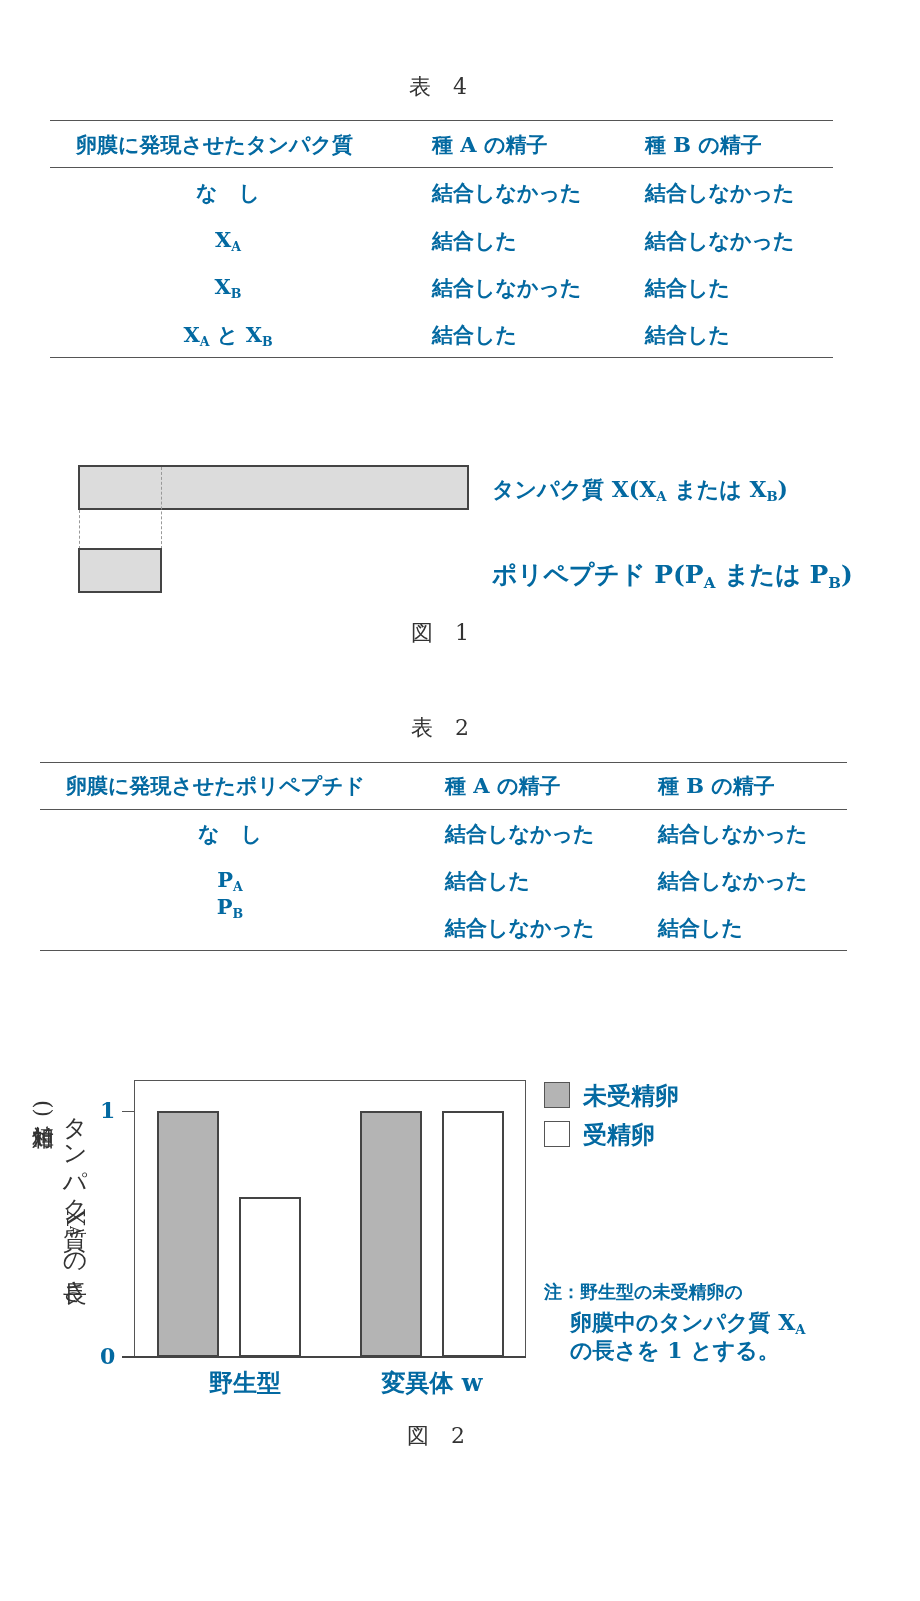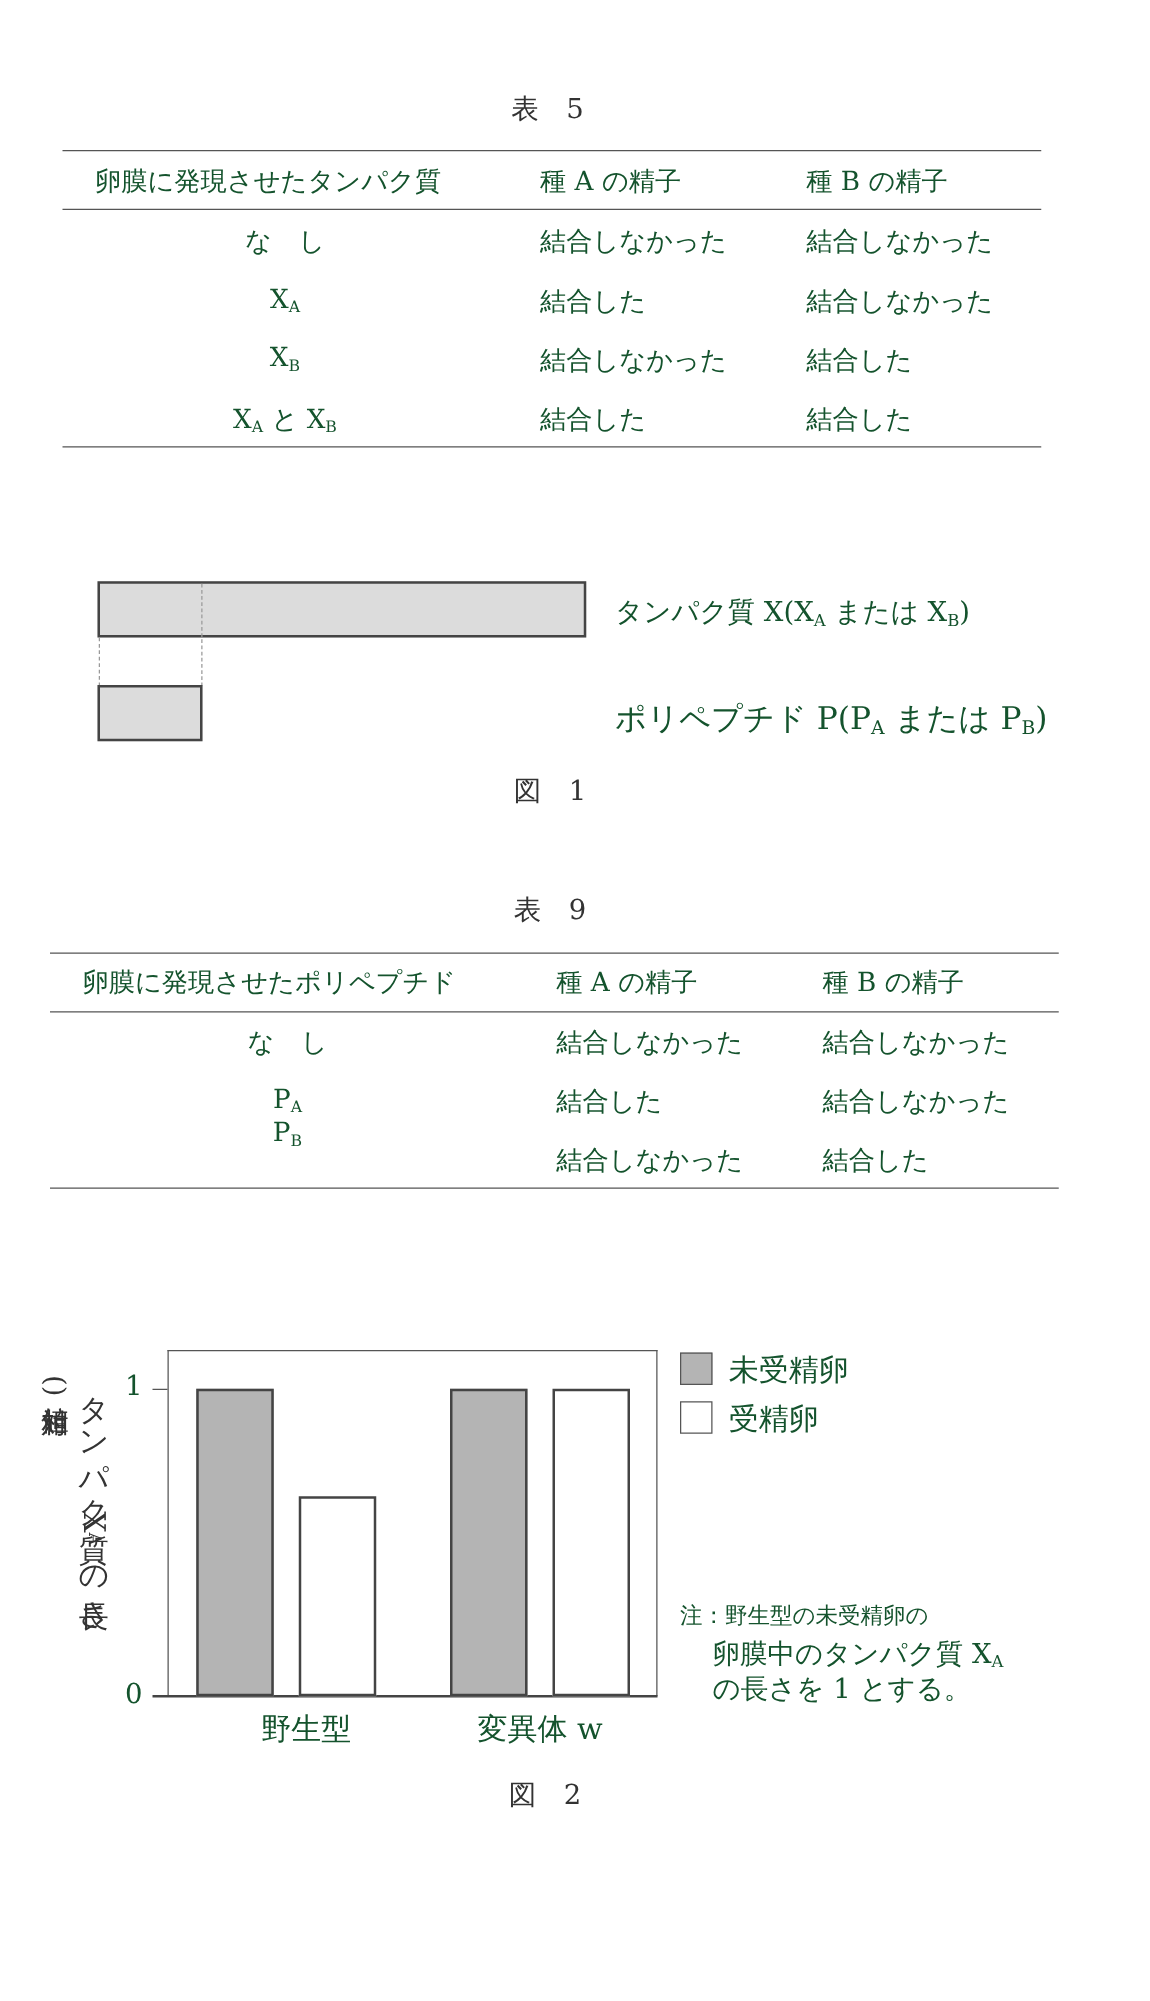--- a/index.html
+++ b/index.html
@@ -1,34 +1,34 @@
 <!DOCTYPE html>
 <html><head>
 <meta charset="utf-8">
 <style>
   html, body { margin:0; padding:0; background:#ffffff; }
   body { width:920px; height:1601px; position:relative; overflow:hidden;
          font-family:"DejaVu Serif", "Liberation Serif", serif; color:#333; }
   .abs { position:absolute; }
   .caption { font-size:22px; letter-spacing:0; color:#333; white-space:pre; }
   .rule { position:absolute; height:0; border-top:1.5px solid #555; }
-  .cell { position:absolute; font-size:21px; color:#14532d; white-space:nowrap; }
+  .cell { position:absolute; font-size:21px; color:#0369a1; white-space:nowrap;font-weight:bold; }
   .center { transform:translateX(-50%); }
   sub { font-size:0.6em; vertical-align:-0.3em; }
   .bar { position:absolute; border:2px solid #444; box-sizing:border-box; }
   .gray { background:#b4b4b4; }
   .light { background:#dcdcdc; }
   .white { background:#ffffff; }
   .dash { position:absolute; border-left:1px dashed #999; width:0; }
   .vtext { position:absolute; writing-mode:vertical-rl; font-size:24px; color:#333; }
 </style>
 </head>
 <body>
 
-<div class="abs caption center" style="left:438px; top:72px;">表　5</div>
+<div class="abs caption center" style="left:438px; top:72px;">表　4</div>
 <div class="rule" style="left:50px; width:783px; top:120px;"></div>
 <div class="cell" style="left:76px; top:131px;">卵膜に発現させたタンパク質</div>
 <div class="cell" style="left:432px; top:131px;">種 A の精子</div>
 <div class="cell" style="left:645px; top:131px;">種 B の精子</div>
 <div class="rule" style="left:50px; width:783px; top:167px;"></div>
 
 <div>
   <div class="cell center" style="left:228px; top:179px;">な　し</div>
   <div class="cell" style="left:432px; top:179px;">結合しなかった</div>
   <div class="cell" style="left:645px; top:179px;">結合しなかった</div>
@@ -51,21 +51,21 @@
 <div class="rule" style="left:50px; width:783px; top:357px;"></div>
 
 <div class="bar light" style="left:78px; top:465px; width:391px; height:45px;"></div>
 <div class="dash" style="left:161px; top:467px; height:82px;"></div>
 <div class="dash" style="left:79px; top:510px; height:39px;"></div>
 <div class="bar light" style="left:78px; top:548px; width:84px; height:45px;"></div>
 <div class="cell" style="left:492px; top:475px; font-size:22px;"><span>タンパク質 X(X</span><sub>A</sub><span> または X</span><sub>B</sub><span>)</span></div>
 <div class="cell" style="left:492px; top:558px; font-size:25px;"><span>ポリペプチド P(P</span><sub>A</sub><span> または P</span><sub>B</sub><span>)</span></div>
 <div class="abs caption center" style="left:440px; top:618px;">図　1</div>
 
-<div class="abs caption center" style="left:440px; top:713px;">表　9</div>
+<div class="abs caption center" style="left:440px; top:713px;">表　2</div>
 <div class="rule" style="left:40px; width:807px; top:762px;"></div>
 <div class="cell" style="left:66px; top:772px;">卵膜に発現させたポリペプチド</div>
 <div class="cell" style="left:445px; top:772px;">種 A の精子</div>
 <div class="cell" style="left:658px; top:772px;">種 B の精子</div>
 <div class="rule" style="left:40px; width:807px; top:809px;"></div>
 
 <div>
   <div class="cell center" style="left:230px; top:820px;">な　し</div>
   <div class="cell" style="left:445px; top:820px;">結合しなかった</div>
   <div class="cell" style="left:658px; top:820px;">結合しなかった</div>

